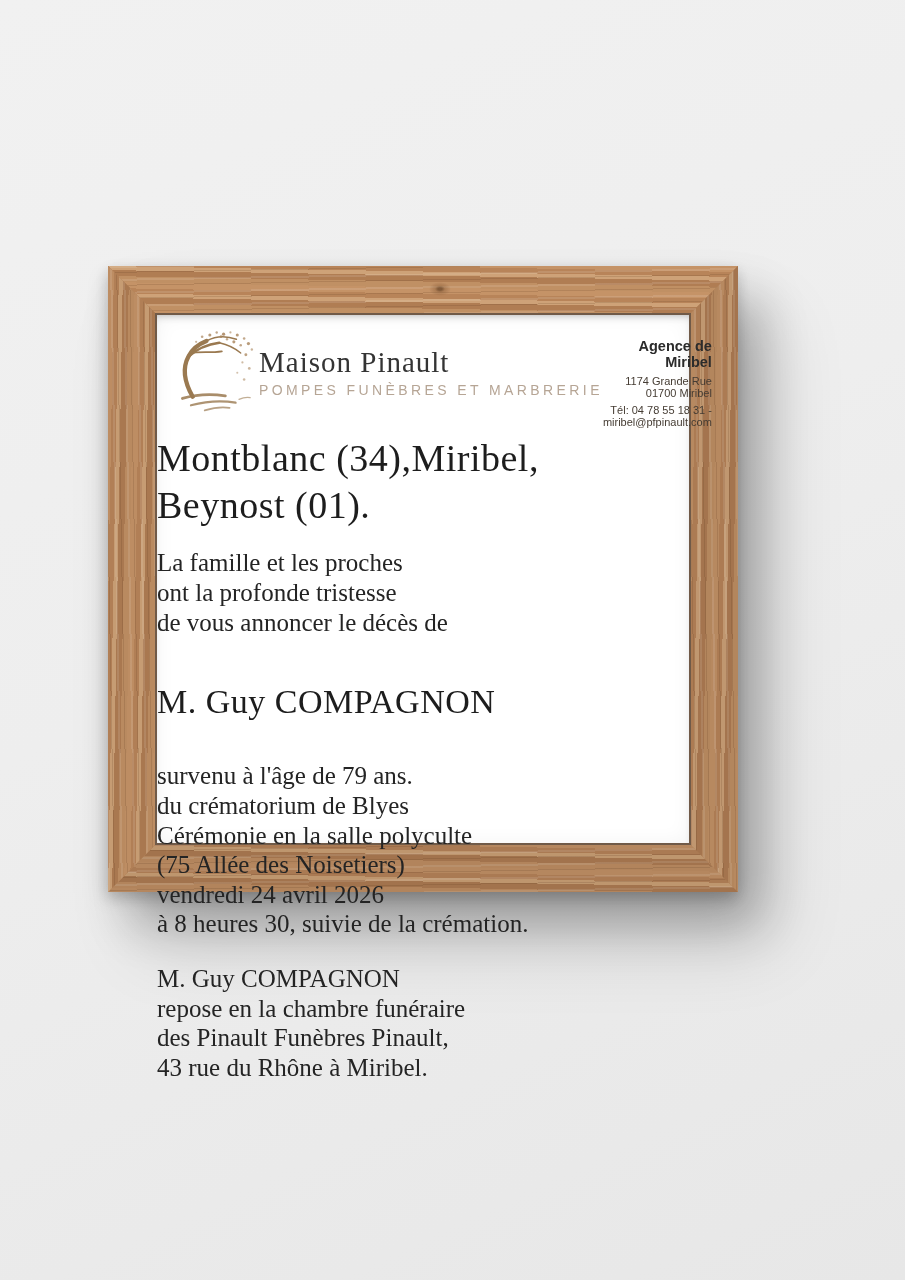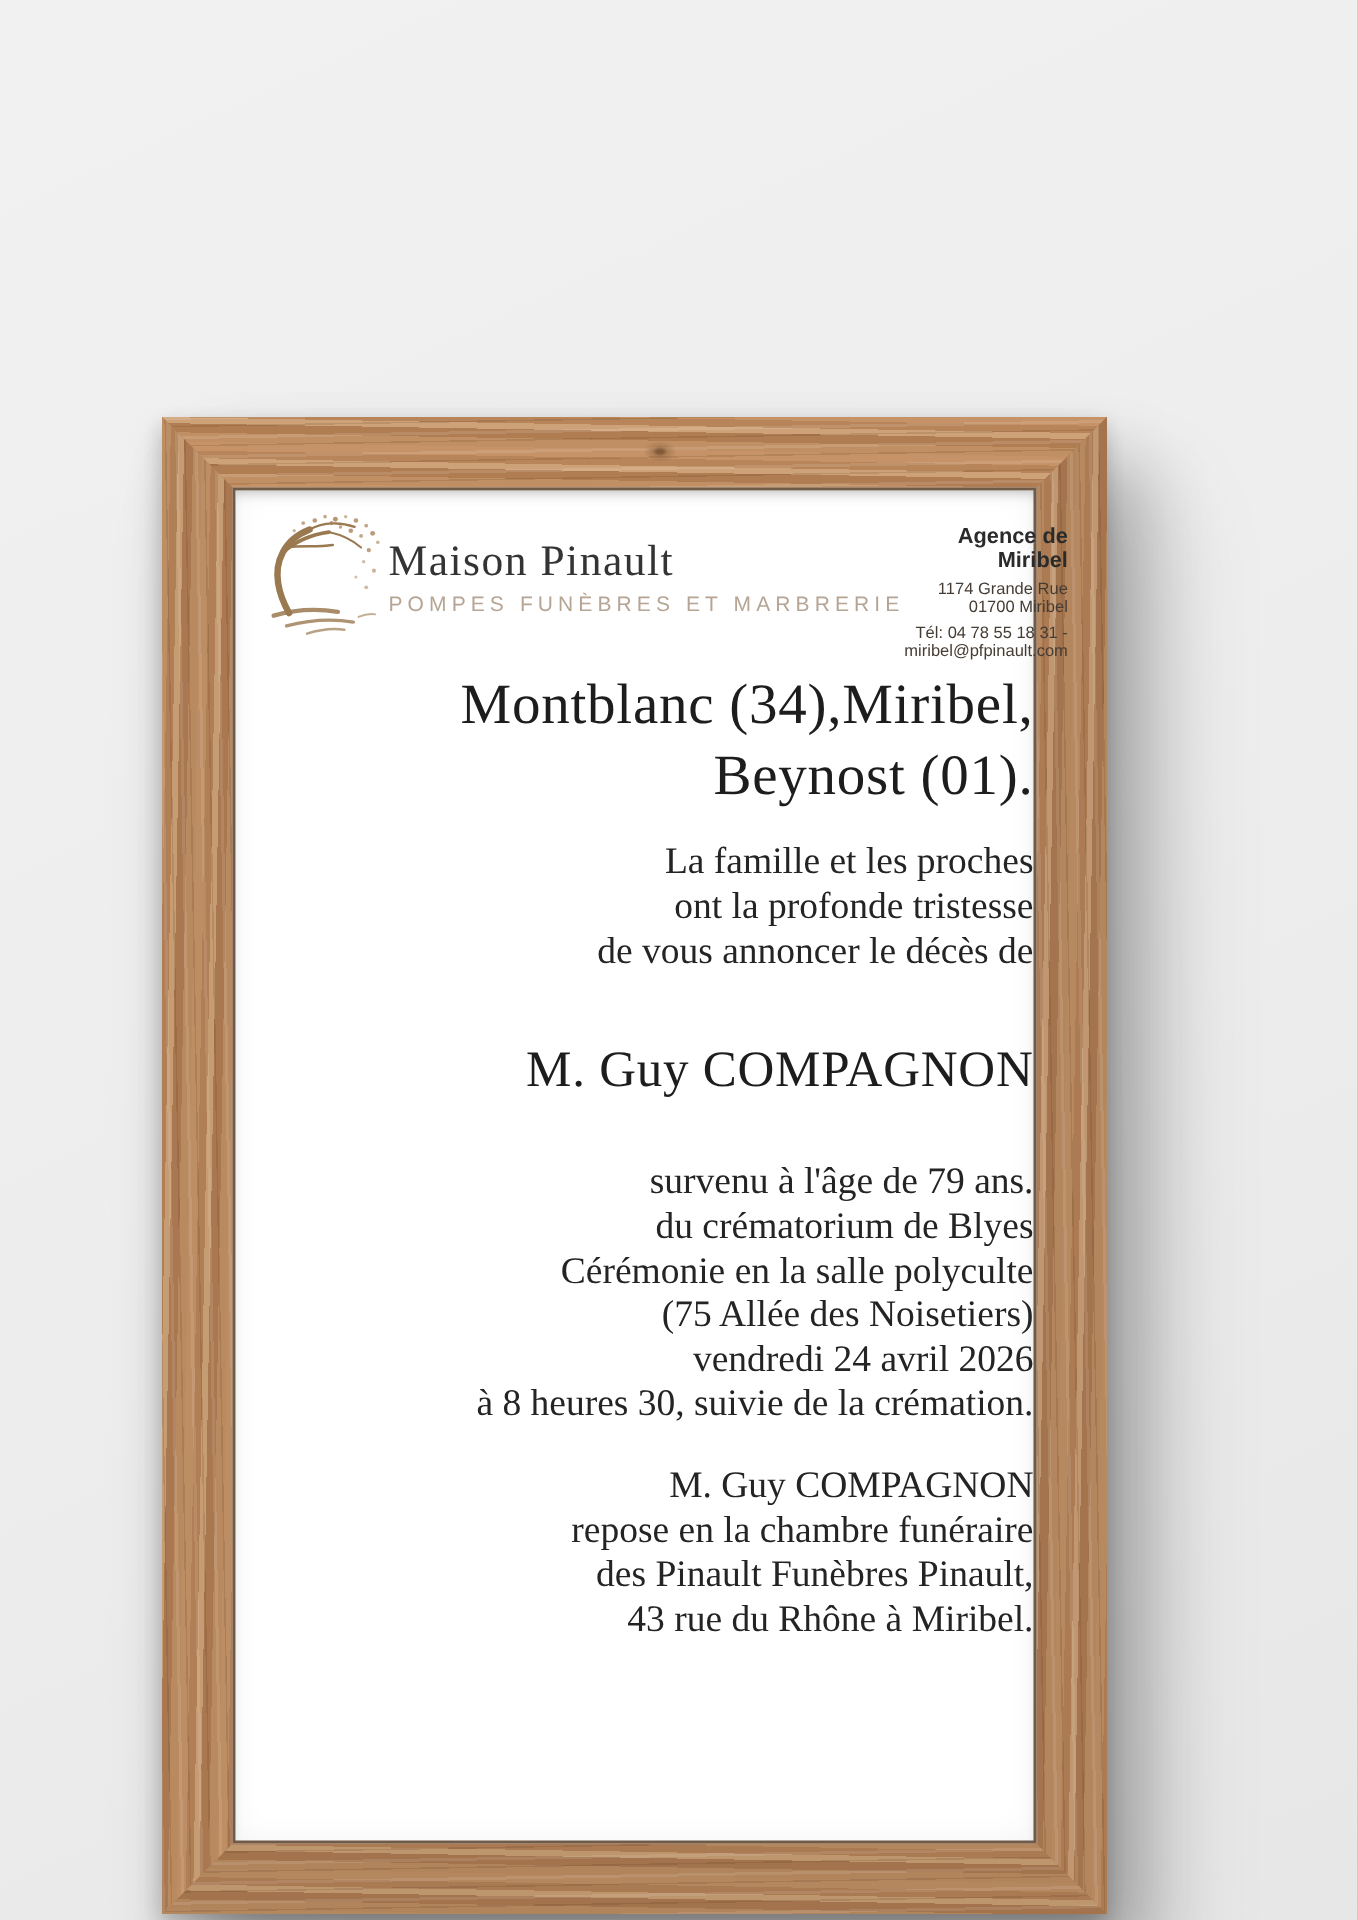--- a/index.html
+++ b/index.html
@@ -11,22 +11,22 @@
 
   .scene {
     position: relative;
     width: 905px; height: 1280px;
     background: linear-gradient(155deg, #f1f1f1 0%, #eeeeee 45%, #e7e7e7 100%);
   }
 
   
   .frame {
     position: absolute;
-    left: 108px; top: 278px;
-    width: 630px; height: 998px;
+    left: 108px; top: 266px;
+    width: 630px; height: 626px;
     background: #ad7c53;
     box-shadow:
       0 5px 12px rgba(0,0,0,.16),
       22px 32px 44px rgba(0,0,0,.24),
       34px 52px 70px rgba(0,0,0,.14),
       -5px 8px 18px rgba(0,0,0,.08);
   }
   .wood { position: absolute; }
   .wood-h {
     background:
@@ -106,21 +106,21 @@
     margin-top: 3px; white-space: nowrap;
   }
   .agency {
     margin-left: auto; padding-top: 12px; width: 196px;
     font-family: "Liberation Sans", sans-serif; text-align: right;
   }
   .agency-title { font-size: 14.5px; font-weight: bold; color: #2b2b2b; }
   .agency-line { font-size: 11px; color: #453c33; margin-top: 5px; }
 
   
-  .announcement { text-align: right; margin-top: 20px; }
+  .announcement { text-align: left; margin-top: 20px; }
   .locality-title {
     margin-top: 13px;
     font-size: 38px; font-weight: normal; line-height: 1.23;
     letter-spacing: .5px; color: #1d1d1d;
   }
   .intro { margin-top: 20px; font-size: 25px; line-height: 1.185; color: #242424; }
   .deceased-name {
     margin-top: 46px; font-size: 34px; font-weight: normal;
     letter-spacing: .5px; color: #1d1d1d;
   }

